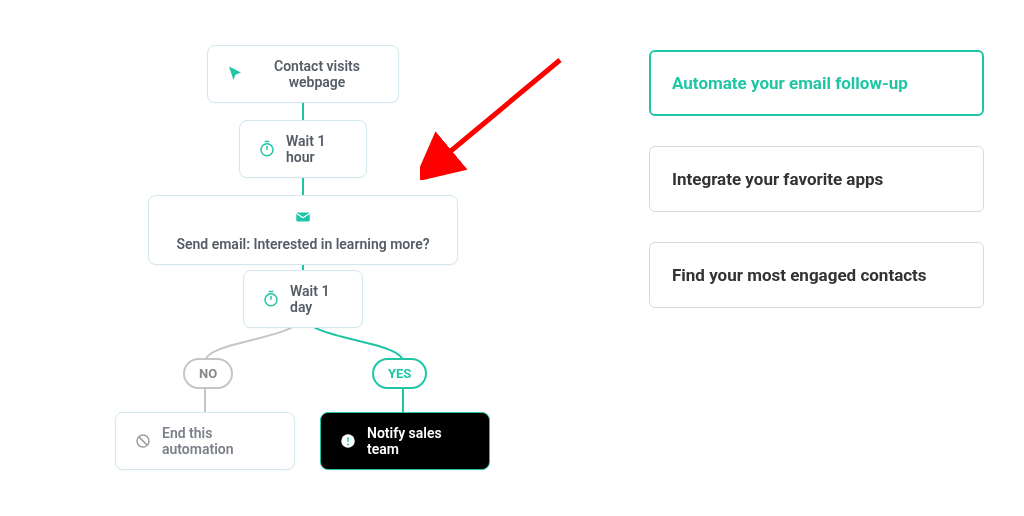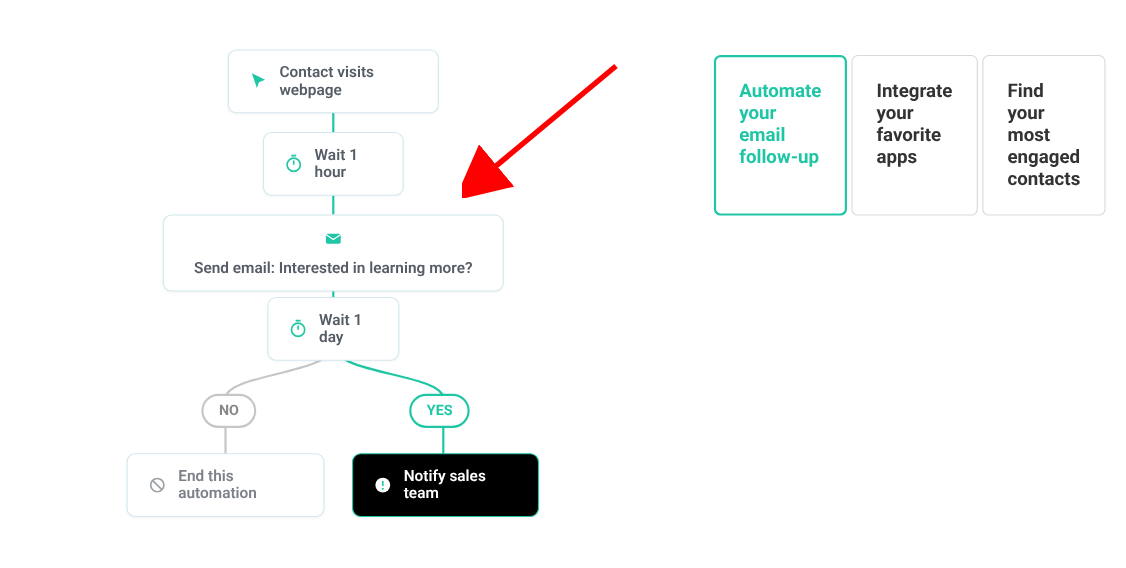--- a/index.html
+++ b/index.html
@@ -13,22 +13,22 @@
     overflow: hidden;
   }
 
   
   .options {
     position: absolute;
     right: 40px;
     top: 50px;
     width: 335px;
     display: flex;
-    flex-direction: row;
-    gap: 4px;
+    flex-direction: column;
+    gap: 30px;
   }
   .option-card {
     border: 1px solid #d9d9d9;
     border-radius: 6px;
     padding: 22px 22px;
     font-size: 17px;
     font-weight: 700;
     color: #333;
     background: #fff;
   }
@@ -104,21 +104,21 @@
     <line x1="303" y1="85" x2="303" y2="120" stroke="#1fc6a6" stroke-width="2"></line>
     <line x1="303" y1="160" x2="303" y2="195" stroke="#1fc6a6" stroke-width="2"></line>
     <line x1="303" y1="240" x2="303" y2="270" stroke="#1fc6a6" stroke-width="2"></line>
 
     <path d="M303 314 C303 340 205 340 205 362" fill="none" stroke="#c6c6c6" stroke-width="2"></path>
     <path d="M303 314 C303 340 403 340 403 362" fill="none" stroke="#1fc6a6" stroke-width="2"></path>
     <line x1="205" y1="386" x2="205" y2="414" stroke="#c6c6c6" stroke-width="2"></line>
     <line x1="403" y1="386" x2="403" y2="414" stroke="#1fc6a6" stroke-width="2"></line>
   </svg>
 
-  <div class="node" style="left:207px; top:45px; width:192px;">
+  <div class="node" style="left:207px; top:45px; width:192px;text-align:center;">
     <span class="icn">
       <svg viewBox="0 0 24 24" width="18" height="18">
           <path fill="#1fc6a6" d="M4 2l6 18 2.5-7L20 10 4 2z"></path>
         </svg>
     </span>
     <span>Contact visits webpage</span>
   </div>
 
   <div class="node" style="left:239px; top:120px; width:128px;">
     <span class="icn">

